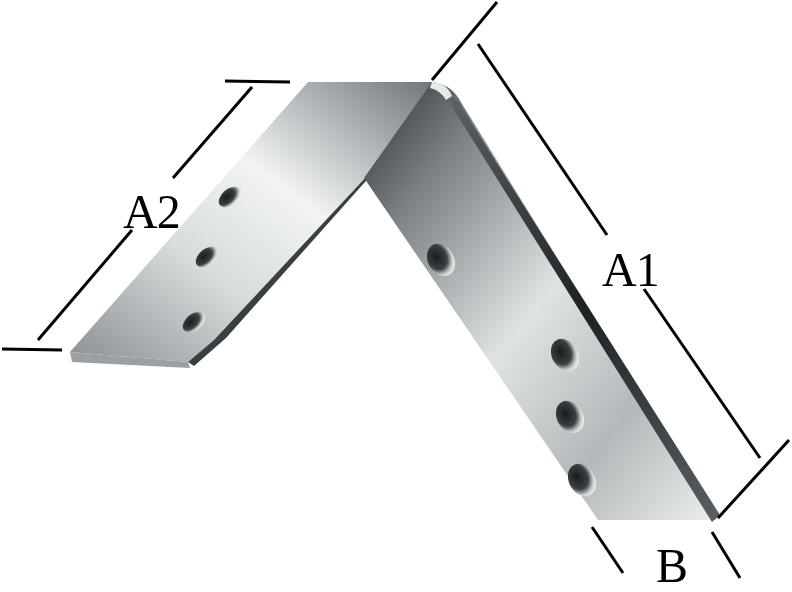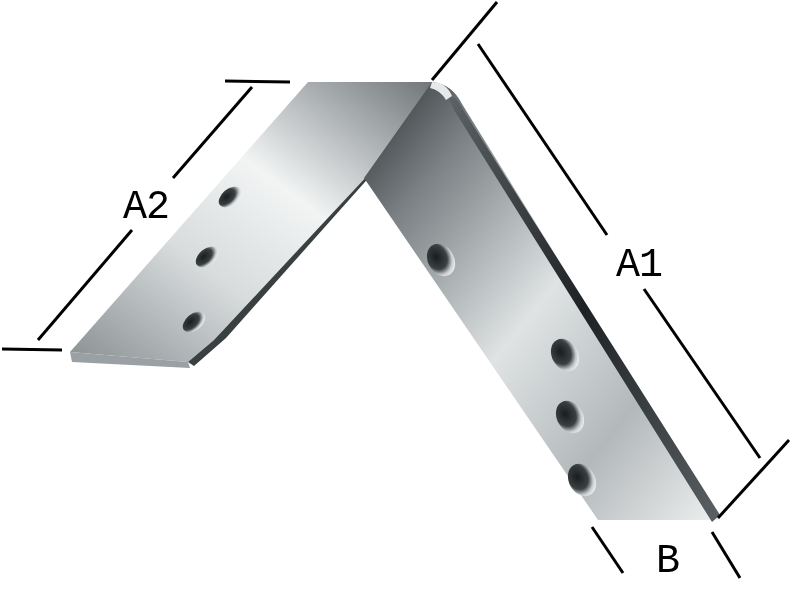--- a/index.html
+++ b/index.html
@@ -1,21 +1,21 @@
 <!DOCTYPE html>
 <html><head>
   <meta charset="utf-8">
   <style>
     html, body { margin: 0; padding: 0; background: #ffffff; }
     .canvas { position: relative; width: 792px; height: 592px; overflow: hidden; background: #ffffff; }
     svg { position: absolute; left: 0; top: 0; }
     .dim-label {
       position: absolute;
-      font-family: Liberation Mono, monospace;
-      font-size: 40px;
+      font-family: Liberation Serif, serif;
+      font-size: 48px;
       color: #000000;
       line-height: 1;
       letter-spacing: -1px;
     }
   </style>
 </head>
 <body>
 
 <div class="canvas">
   <svg width="792" height="592" viewBox="0 0 792 592">
@@ -86,15 +86,15 @@
 
       <line x1="478" y1="44" x2="607" y2="235"></line>
       <line x1="644" y1="289" x2="760" y2="458"></line>
 
       <line x1="592" y1="527" x2="623" y2="573"></line>
       <line x1="712" y1="532" x2="740" y2="578"></line>
     </g>
   </svg>
 
   <div class="dim-label" style="left:123px; top:188px;">A2</div>
-  <div class="dim-label" style="left:616px; top:246px;">A1</div>
+  <div class="dim-label" style="left:602px; top:246px;">A1</div>
   <div class="dim-label" style="left:656px; top:542px;">B</div>
 </div>
 
 </body></html>

